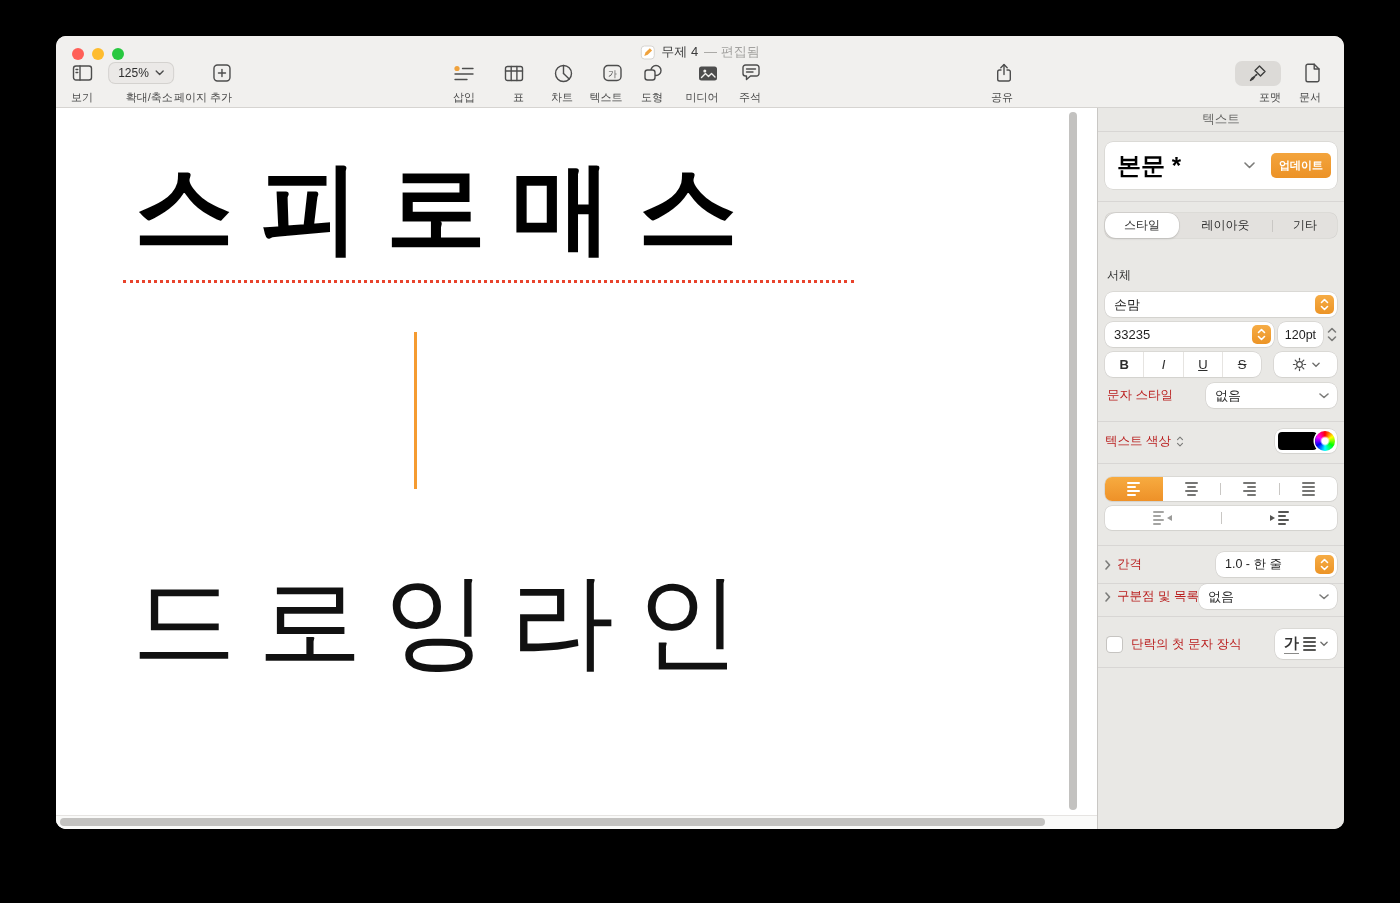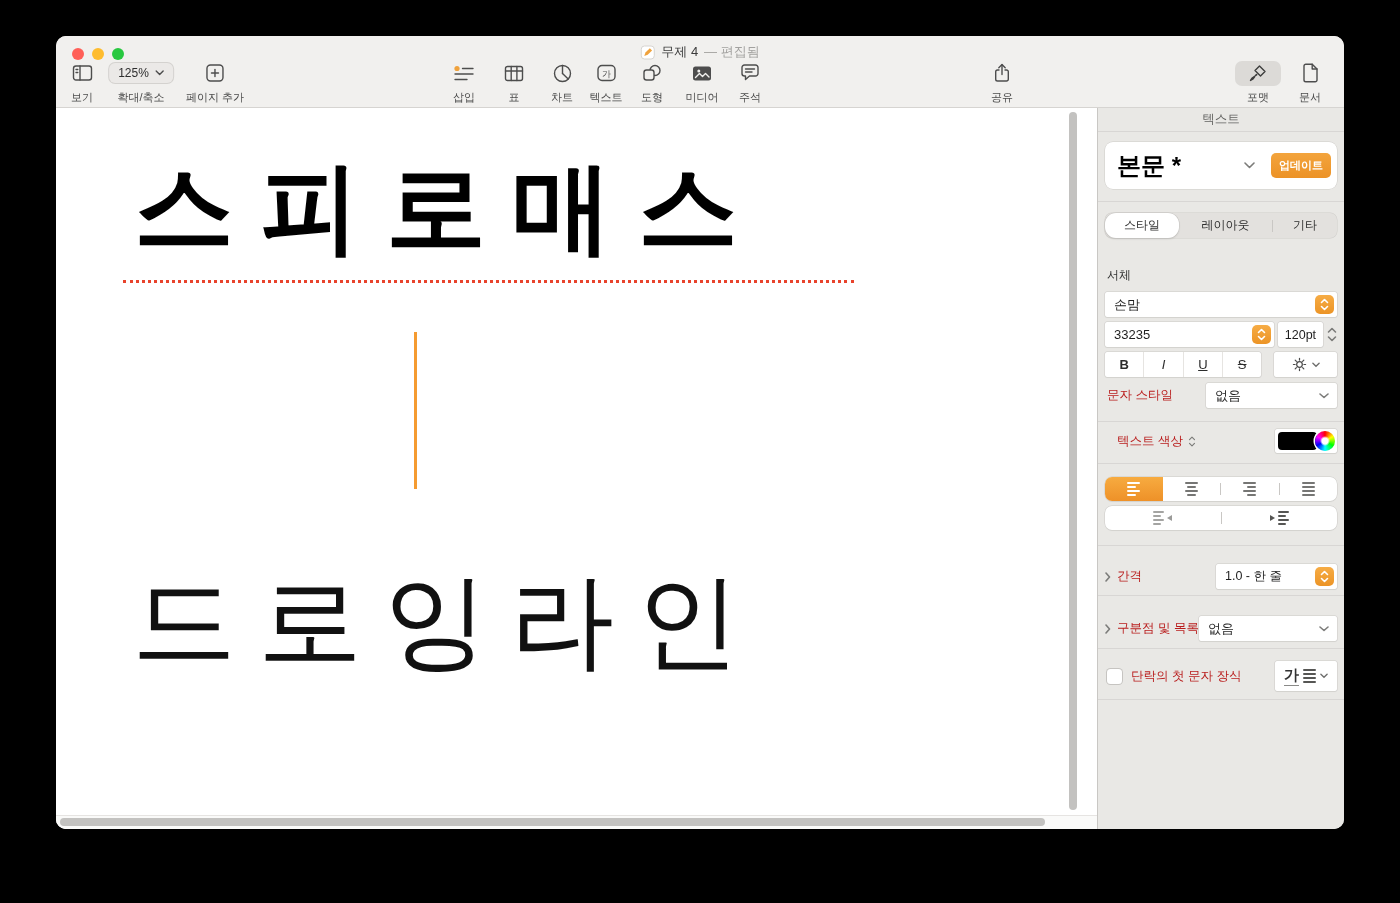--- a/index.html
+++ b/index.html
@@ -7,40 +7,40 @@
   .window{position:absolute;left:56px;top:36px;width:1288px;height:793px;background:#f1f0ee;border-radius:10px;overflow:hidden;box-shadow:0 30px 80px rgba(0,0,0,.6)}
   
   .chrome{position:absolute;top:0;left:0;right:0;height:71px;background:#f1f0ee;border-bottom:1px solid #d6d4d1}
   .tl{position:absolute;top:12px;width:12px;height:12px;border-radius:50%}
   .tl.red{left:16px;background:#ff5f57}
   .tl.yellow{left:36px;background:#febc2e}
   .tl.green{left:56px;background:#28c840}
   .title-group{position:absolute;top:7px;left:50%;transform:translateX(-50%);display:flex;align-items:center;gap:6px;font-size:13px;white-space:nowrap}
   .title-main{font-weight:normal;color:#3b3b3b}
   .title-suffix{color:#a2a19f}
-  .titem{position:absolute;top:25px;transform:translateX(-50%);display:flex;flex-direction:column;align-items:center;gap:5px;color:#4b4b4b;cursor:default}
+  .titem{position:absolute;top:25px;transform:translateX(-50%);display:flex;flex-direction:column;align-items:flex-end;gap:5px;color:#4b4b4b;cursor:default}
   .ticon{height:24px;display:flex;align-items:center;justify-content:center}
   .ticon svg{stroke:#4d4d4d;fill:none;stroke-width:1.4;stroke-linecap:round;stroke-linejoin:round}
   .tlabel{font-size:11px;white-space:nowrap}
   .zoom-pill{display:flex;align-items:center;gap:6px;background:#ebe9e7;box-shadow:0 0 0 1px #d4d2cf;border-radius:6px;padding:3px 9px;font-size:12px;color:#2e2e2e}
   .fmt-pill{background:#dcdad7;border-radius:7px;height:25px;padding:0 13px;display:flex;align-items:center}
   
   .canvas{position:absolute;left:0;top:72px;width:1041px;height:721px;background:#fff}
   .hand1{position:absolute;color:#000;font-weight:bold;line-height:1.1;white-space:nowrap}
   .hand2{position:absolute;color:#111;font-weight:normal;line-height:1.1;white-space:nowrap}
   .spell-underline{position:absolute;left:67px;top:172px;width:731px;height:0;border-top:3px dotted #e8432c}
   .caret{position:absolute;left:358px;top:224px;width:3px;height:157px;background:#f59b31}
   .hstrip{position:absolute;left:0;bottom:0;width:100%;height:14px;background:#fafaf9;border-top:1px solid #e6e4e2;box-sizing:border-box}
   .hthumb{position:absolute;left:4px;bottom:3px;width:985px;height:8px;background:#c3c2c0;border-radius:4px}
   .vthumb{position:absolute;left:1013px;top:4px;width:8px;height:698px;background:#c3c2c0;border-radius:4px}
   
   .sidebar{position:absolute;left:1041px;top:72px;width:247px;height:721px;background:#e9e8e5;border-left:1px solid #c9c7c4;box-sizing:border-box;color:#2e2e2e}
   .sb-header{height:23px;display:flex;align-items:center;justify-content:center;font-size:12.5px;color:#646462;border-bottom:1px solid #d8d6d4}
   .divider{height:1px;background:#d8d6d4}
-  .pill{background:#fff;border-radius:2px;box-shadow:0 0 0 0.5px #cbc9c6,0 1px 1px rgba(0,0,0,.06);display:flex;align-items:center;box-sizing:border-box}
+  .pill{background:#fff;border-radius:8px;box-shadow:0 0 0 0.5px #cbc9c6,0 1px 1px rgba(0,0,0,.06);display:flex;align-items:center;box-sizing:border-box}
   .dd-text{font-size:13px;color:#1f1f1f;flex:1;padding-left:9px;text-align:left;white-space:nowrap;overflow:hidden}
   .ostep{width:19px;height:19px;margin-right:3px;border-radius:5px;background:linear-gradient(#f6ac45,#ec9426);display:flex;align-items:center;justify-content:center;flex:0 0 auto}
   .ostep svg{stroke:#fff;fill:none;stroke-width:1.6;stroke-linecap:round;stroke-linejoin:round}
   .gchev{margin-right:8px;display:flex}
   .gchev svg,.disc svg,.updn svg{stroke:#7c7c7a;fill:none;stroke-width:1.6;stroke-linecap:round;stroke-linejoin:round}
   .style-card{margin:10px 7px 0;height:47px;background:#fff;border-radius:8px;box-shadow:0 0 0 0.5px #cdcbc8;display:flex;align-items:center}
   .style-name{flex:1;font-size:24px;font-weight:bold;color:#000;padding-left:12px;white-space:nowrap;overflow:hidden}
   .update-btn{margin:0 6px 0 8px;background:linear-gradient(#f3a43d,#ec9226);color:#fff;font-size:11px;font-weight:bold;border-radius:5px;padding:5px 8px;white-space:nowrap}
   .seg{display:flex;height:25px;margin:11px 7px 0;border-radius:7px;background:#e3e1de;box-shadow:0 0 0 0.5px #cfcdca;font-size:12px;color:#2e2e2e;align-items:stretch}
   .seg .s{display:flex;align-items:center;justify-content:center}
@@ -110,21 +110,21 @@
         <span class="zoom-pill">
           <span>125%</span>
           <svg width="9" height="6" viewBox="0 0 9 6">
               <path d="M1 1l3.5 3.5L8 1"></path>
             </svg>
         </span>
       </span>
       <span class="tlabel">확대/축소</span>
     </div>
 
-    <div class="titem" style="left:159px">
+    <div class="titem" style="left:147px">
       <span class="ticon">
         <svg width="20" height="20" viewBox="0 0 20 20">
             <rect x="2" y="2" width="16" height="16" rx="3.5"></rect>
             <line x1="10" y1="6.5" x2="10" y2="13.5"></line>
             <line x1="6.5" y1="10" x2="13.5" y2="10"></line>
           </svg>
       </span>
       <span class="tlabel">페이지 추가</span>
     </div>
 
@@ -345,21 +345,21 @@
           <svg width="10" height="6" viewBox="0 0 10 6">
               <path d="M1 1l4 3.5L9 1"></path>
             </svg>
         </span>
       </span>
     </div>
 
     <div class="divider" style="margin-top:13px"></div>
 
     <div class="row" style="margin-top:7px;height:24px">
-      <span class="label-md" style="margin-left:12px">텍스트 색상</span>
+      <span class="label-md" style="margin-left:0">텍스트 색상</span>
       <span class="updn" style="display:flex;flex-direction:column;gap:1px;margin-left:5px">
         <svg width="8" height="5" viewBox="0 0 10 7">
             <path d="M1.5 5L5 1.5 8.5 5"></path>
           </svg>
         <svg width="8" height="5" viewBox="0 0 10 7">
             <path d="M1.5 2L5 5.5 8.5 2"></path>
           </svg>
       </span>
       <span class="pill colorctl" style="margin-left:auto">
         <span class="swatch"></span>
@@ -423,41 +423,41 @@
             <i style="width:11px"></i>
             <i style="width:8px"></i>
             <i style="width:11px"></i>
             <i style="width:8px"></i>
           </span>
       </span>
     </div>
 
     <div class="divider" style="margin-top:15px"></div>
 
-    <div class="row" style="margin-top:18px;height:25px">
+    <div class="row" style="margin-top:6px;height:25px">
       <span class="disc">
         <svg width="6" height="10" viewBox="0 0 6 10">
             <path d="M1 1l3.5 4L1 9"></path>
           </svg>
       </span>
       <span class="label-md">간격</span>
       <span class="pill" style="width:121px;height:25px;margin-left:auto">
         <span class="dd-text" style="font-size:12.5px">1.0 - 한 줄</span>
         <span class="ostep">
           <svg width="9" height="13" viewBox="0 0 9 13">
               <path d="M1.5 4.5L4.5 1.5l3 3"></path>
               <path d="M1.5 8.5l3 3 3-3"></path>
             </svg>
         </span>
       </span>
     </div>
 
     <div class="divider" style="margin-top:6px"></div>
 
-    <div class="row" style="margin-top:20px;height:25px">
+    <div class="row" style="margin-top:0;height:25px">
       <span class="disc">
         <svg width="6" height="10" viewBox="0 0 6 10">
             <path d="M1 1l3.5 4L1 9"></path>
           </svg>
       </span>
       <span class="label-md">구분점 및 목록</span>
       <span class="pill" style="width:140px;height:25px;margin-left:auto">
         <span class="dd-text">없음</span>
         <span class="gchev">
           <svg width="10" height="6" viewBox="0 0 10 6">

